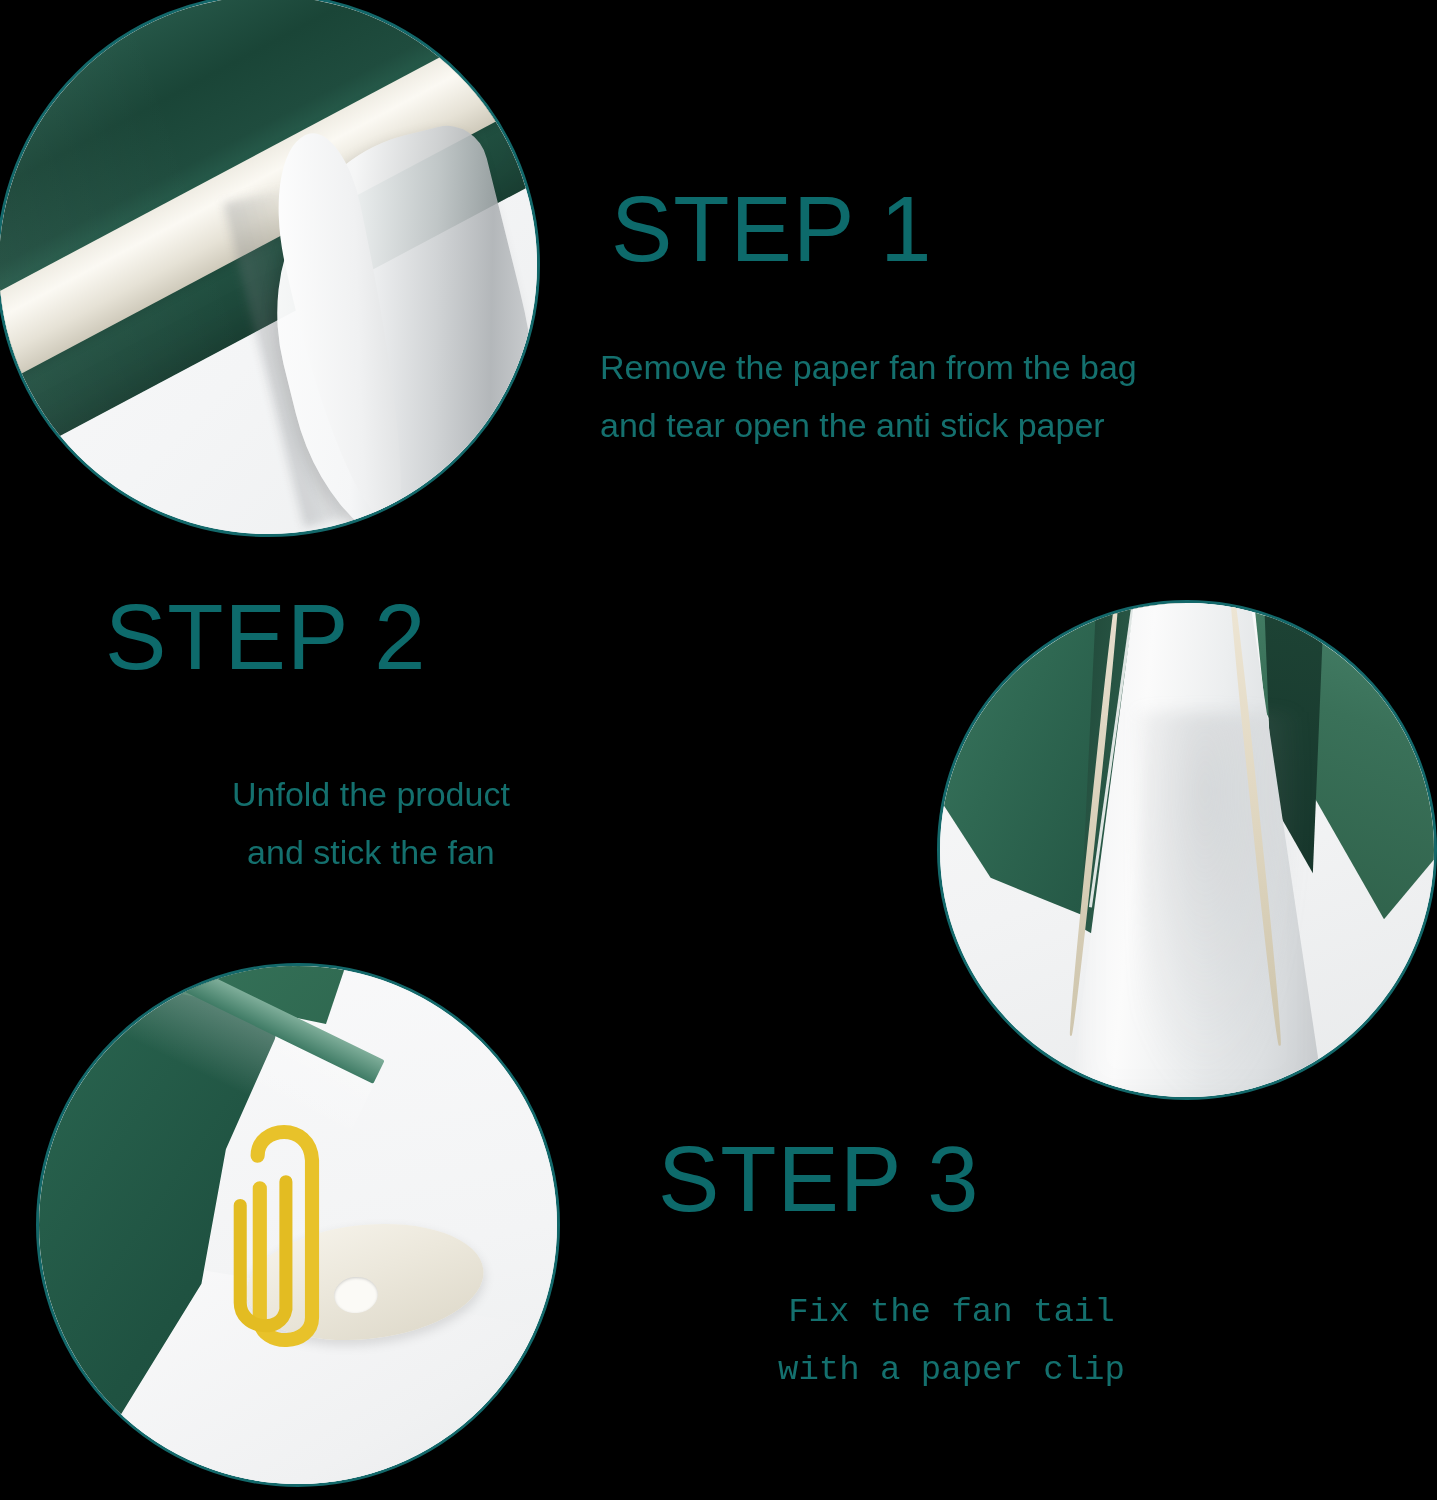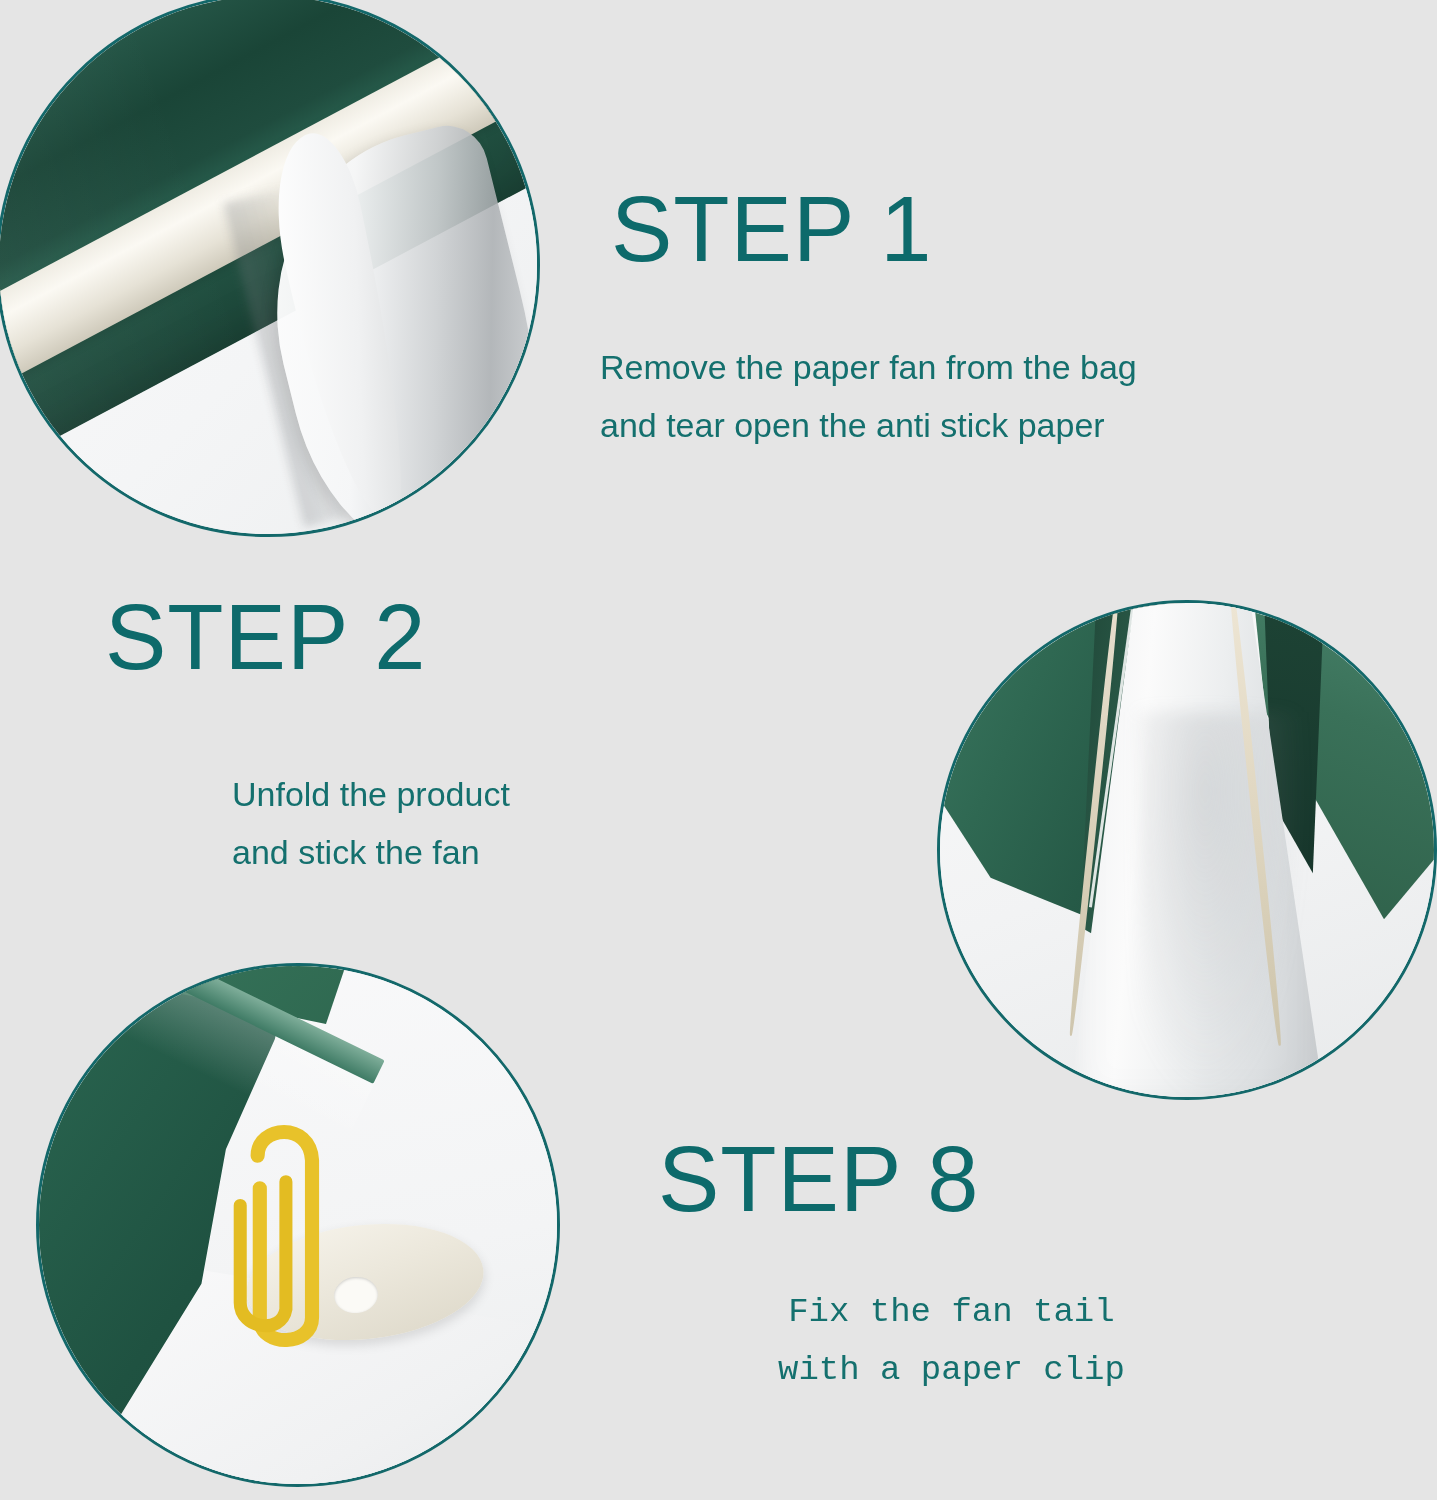--- a/index.html
+++ b/index.html
@@ -7,21 +7,21 @@
     padding: 0;
     background: #ffffff;
   }
   body {
     font-family: "Liberation Sans", sans-serif;
   }
   #page {
     position: relative;
     width: 1437px;
     height: 1500px;
-    background: #e5e5e5;
+    background: #000000;
     overflow: hidden;
   }
 
   
   .photo {
     position: absolute;
     border-radius: 50%;
     overflow: hidden;
     box-sizing: border-box;
     border: 3px solid #13686a;
@@ -332,21 +332,21 @@
     color: #14706e;
     font-size: 34px;
     line-height: 1.72;
     white-space: nowrap;
   }
 
   #title-1 { left: 611px; top: 183px; }
   #body-1  { left: 600px; top: 338px; }
 
   #title-2 { left: 105px; top: 591px; }
-  #body-2  { left: 232px; top: 765px; text-align: left; }
+  #body-2  { left: 232px; top: 765px; text-align: center; }
 
   #title-3 { left: 658px; top: 1133px; }
   #body-3  { left: 778px; top: 1283px; text-align: center; font-family: Liberation Mono, monospace; }
 
   .body-line { display: block; }
 </style>
 </head>
 <body>
 
 <div id="page">
@@ -396,19 +396,19 @@
     <div class="tab"></div>
     <div class="tab-hole"></div>
     <div class="clip">
       <svg viewBox="0 0 100 230" width="100%" height="100%" preserveAspectRatio="none">
         <path d="M30 46 C30 18, 78 14, 80 50 L80 196 C80 222, 34 224, 32 198 L32 76" fill="none" stroke="#e8c22a" stroke-width="13" stroke-linecap="round"></path>
         <path d="M14 92 L14 182 C14 206, 52 212, 56 188 L56 70" fill="none" stroke="#e3bc22" stroke-width="12" stroke-linecap="round"></path>
       </svg>
     </div>
   </div>
 
-  <div class="step-title" id="title-3">STEP 8</div>
+  <div class="step-title" id="title-3">STEP 3</div>
   <div class="step-body" id="body-3">
     <span class="body-line">Fix the fan tail</span>
     <span class="body-line">with a paper clip</span>
   </div>
 
 </div>
 
 </body></html>

